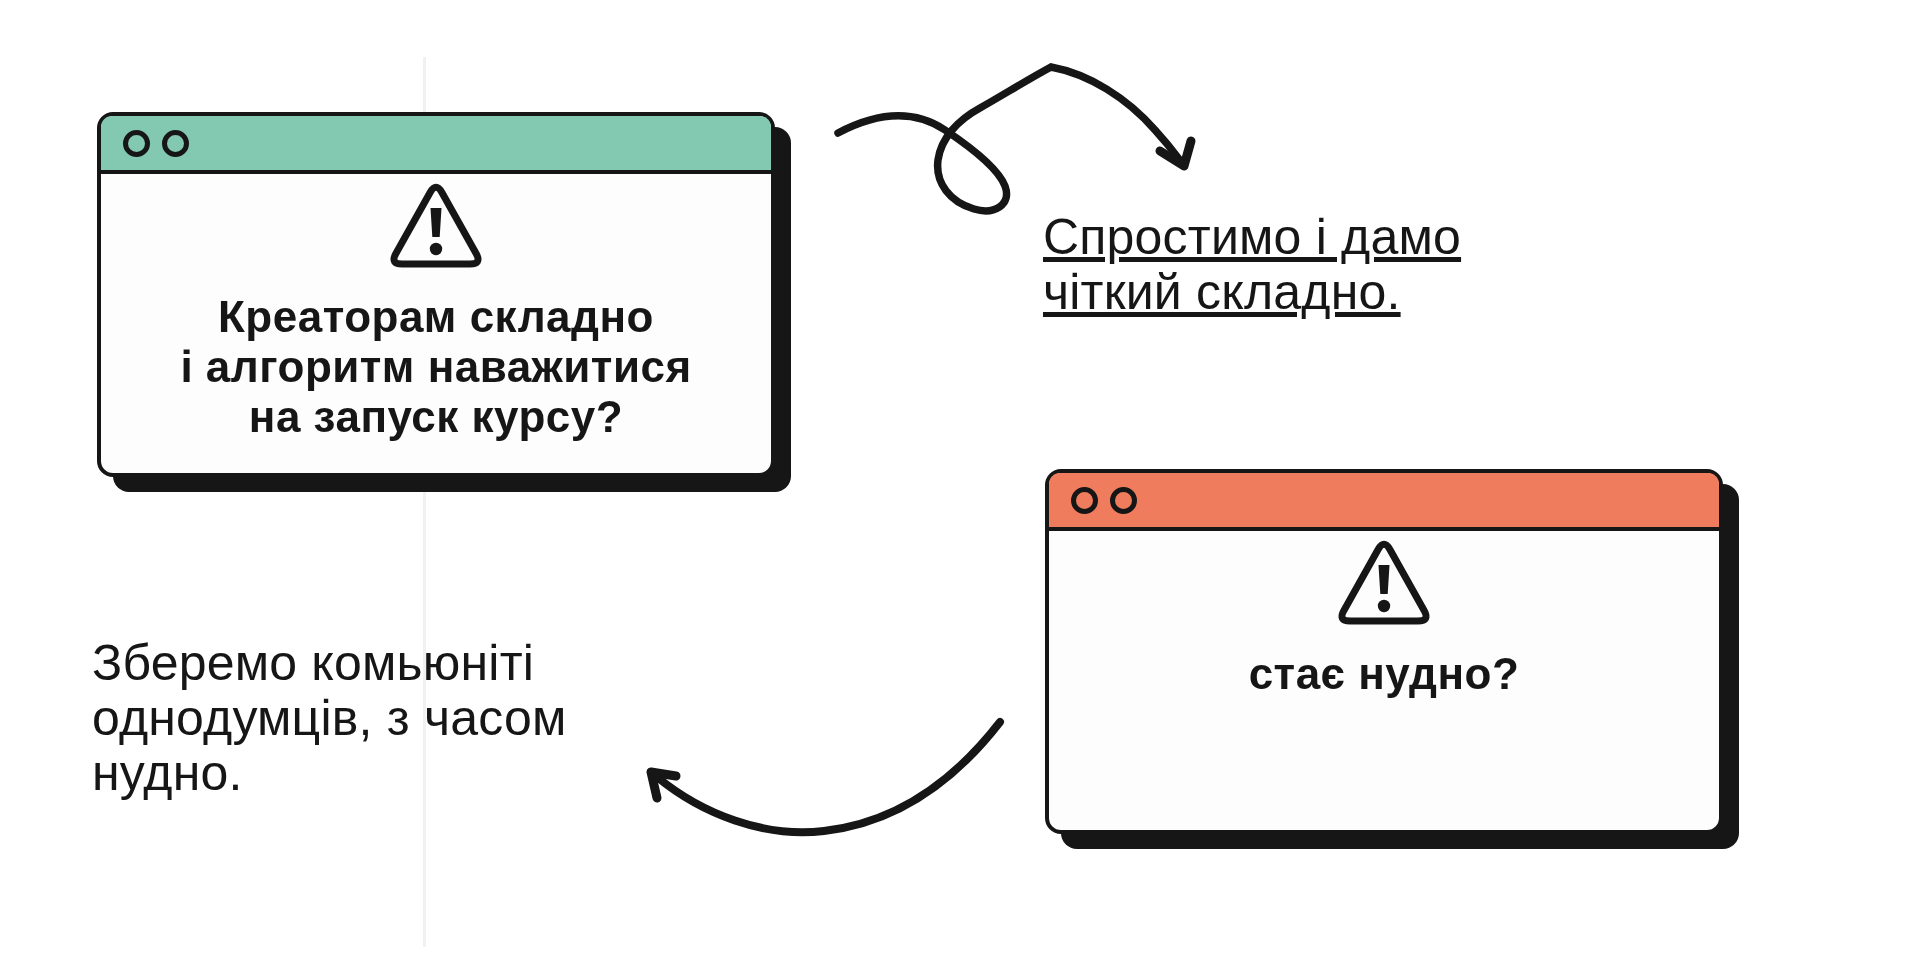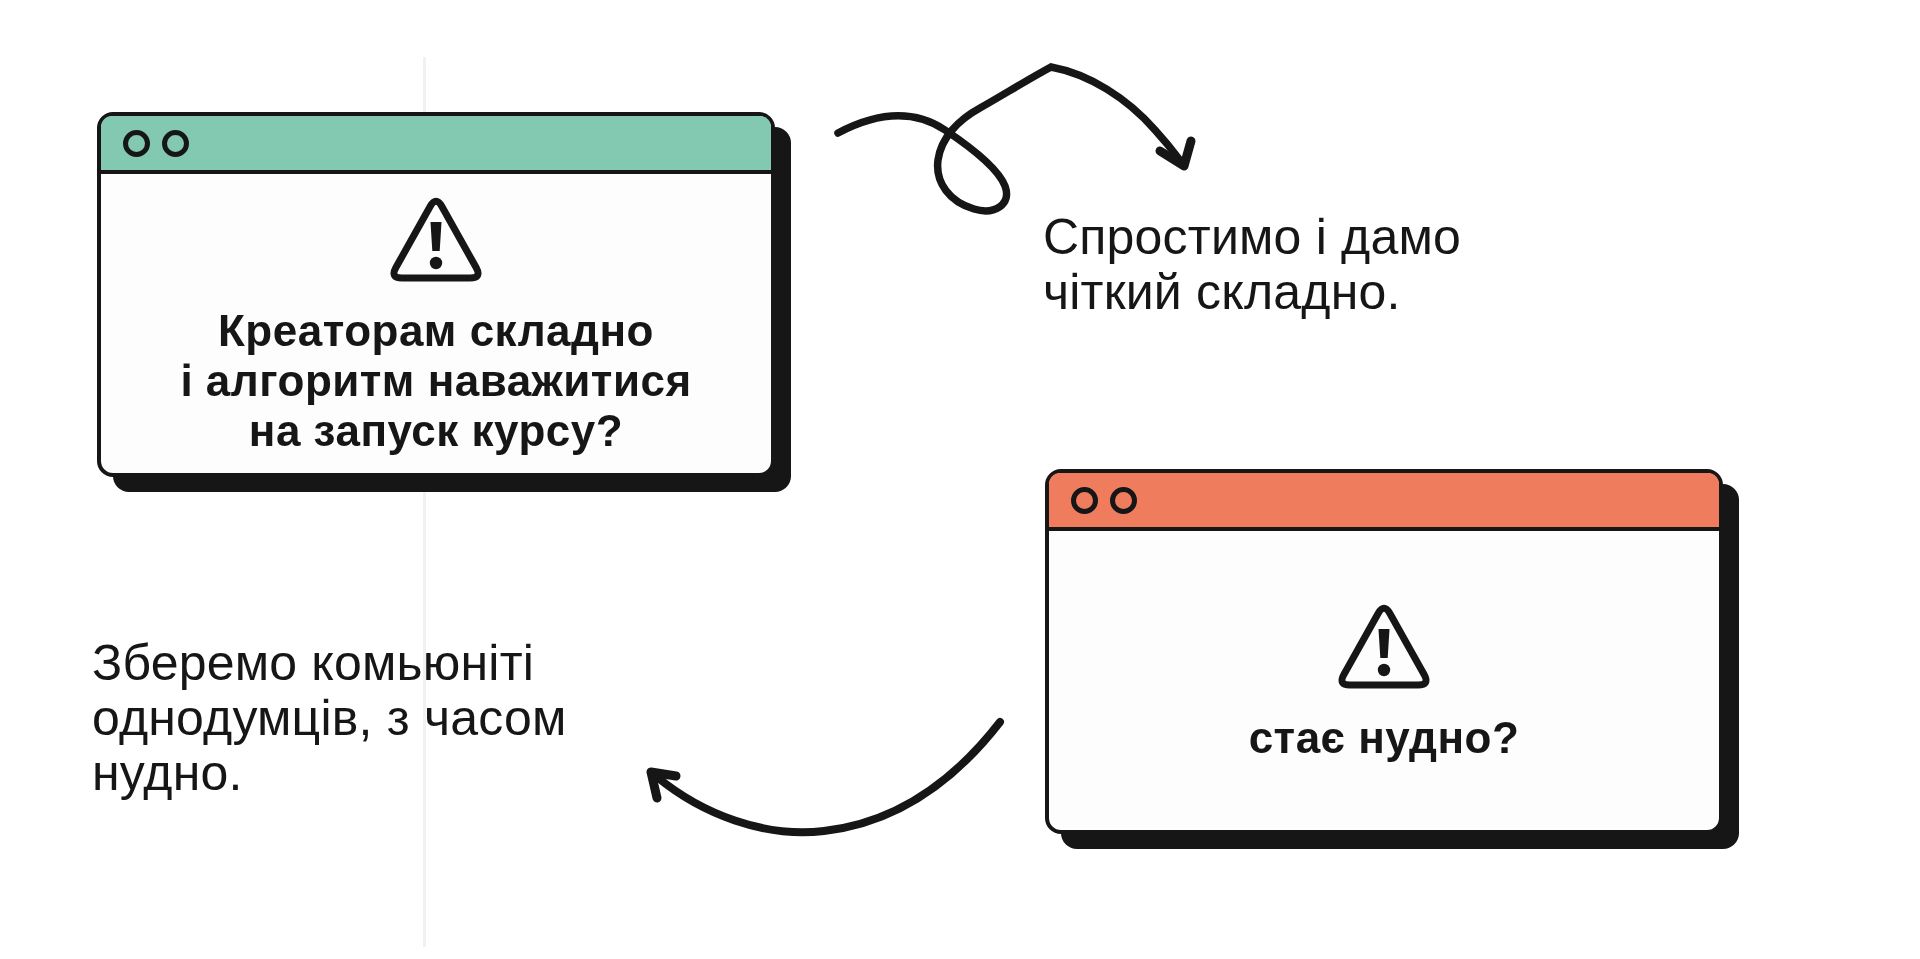--- a/index.html
+++ b/index.html
@@ -50,39 +50,39 @@
     border: 5px solid #161616;
     border-radius: 50%;
     box-sizing: border-box;
     background: transparent;
   }
   .window-body {
     height: 295px;
     display: flex;
     flex-direction: column;
     align-items: center;
-    justify-content: center;
+    justify-content: flex-start;
   }
   .warning-icon { flex: 0 0 auto; }
   .card-text {
     margin-top: 18px;
     text-align: center;
     font-weight: 700;
     font-size: 44px;
     line-height: 50px;
     letter-spacing: 0.5px;
   }
   .caption {
     position: absolute;
     font-weight: 400;
     font-size: 50px;
     line-height: 55px;
     letter-spacing: 0.2px;
   }
-  .caption.solution  { left: 1043px; top: 210px; }
+  .caption.solution  { left: 1043px; top: 210px; text-decoration: underline; }
   .caption.community { left: 92px;   top: 615px; margin-top: 21px; }
   .arrows {
     position: absolute;
     left: 0; top: 0;
     pointer-events: none;
   }
 </style>
 </head>
 <body>
 

